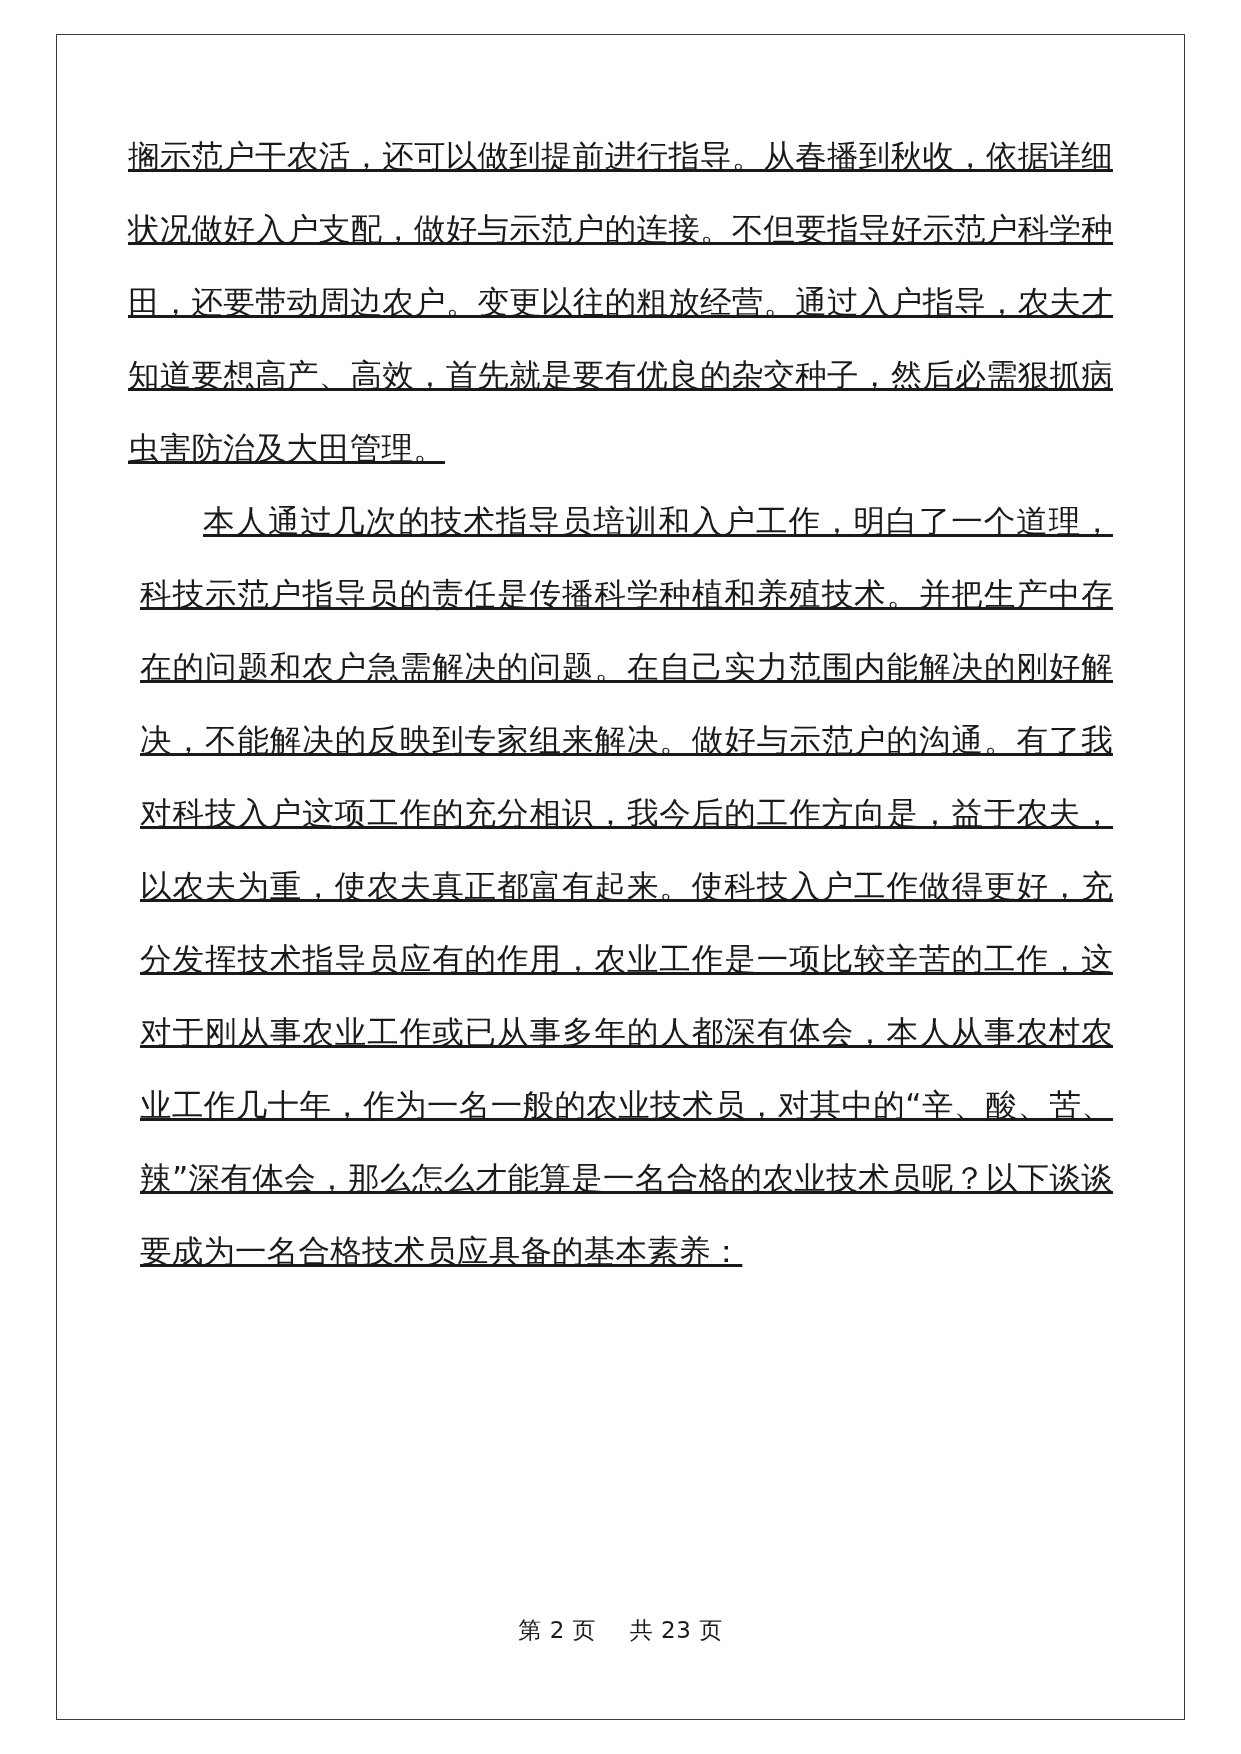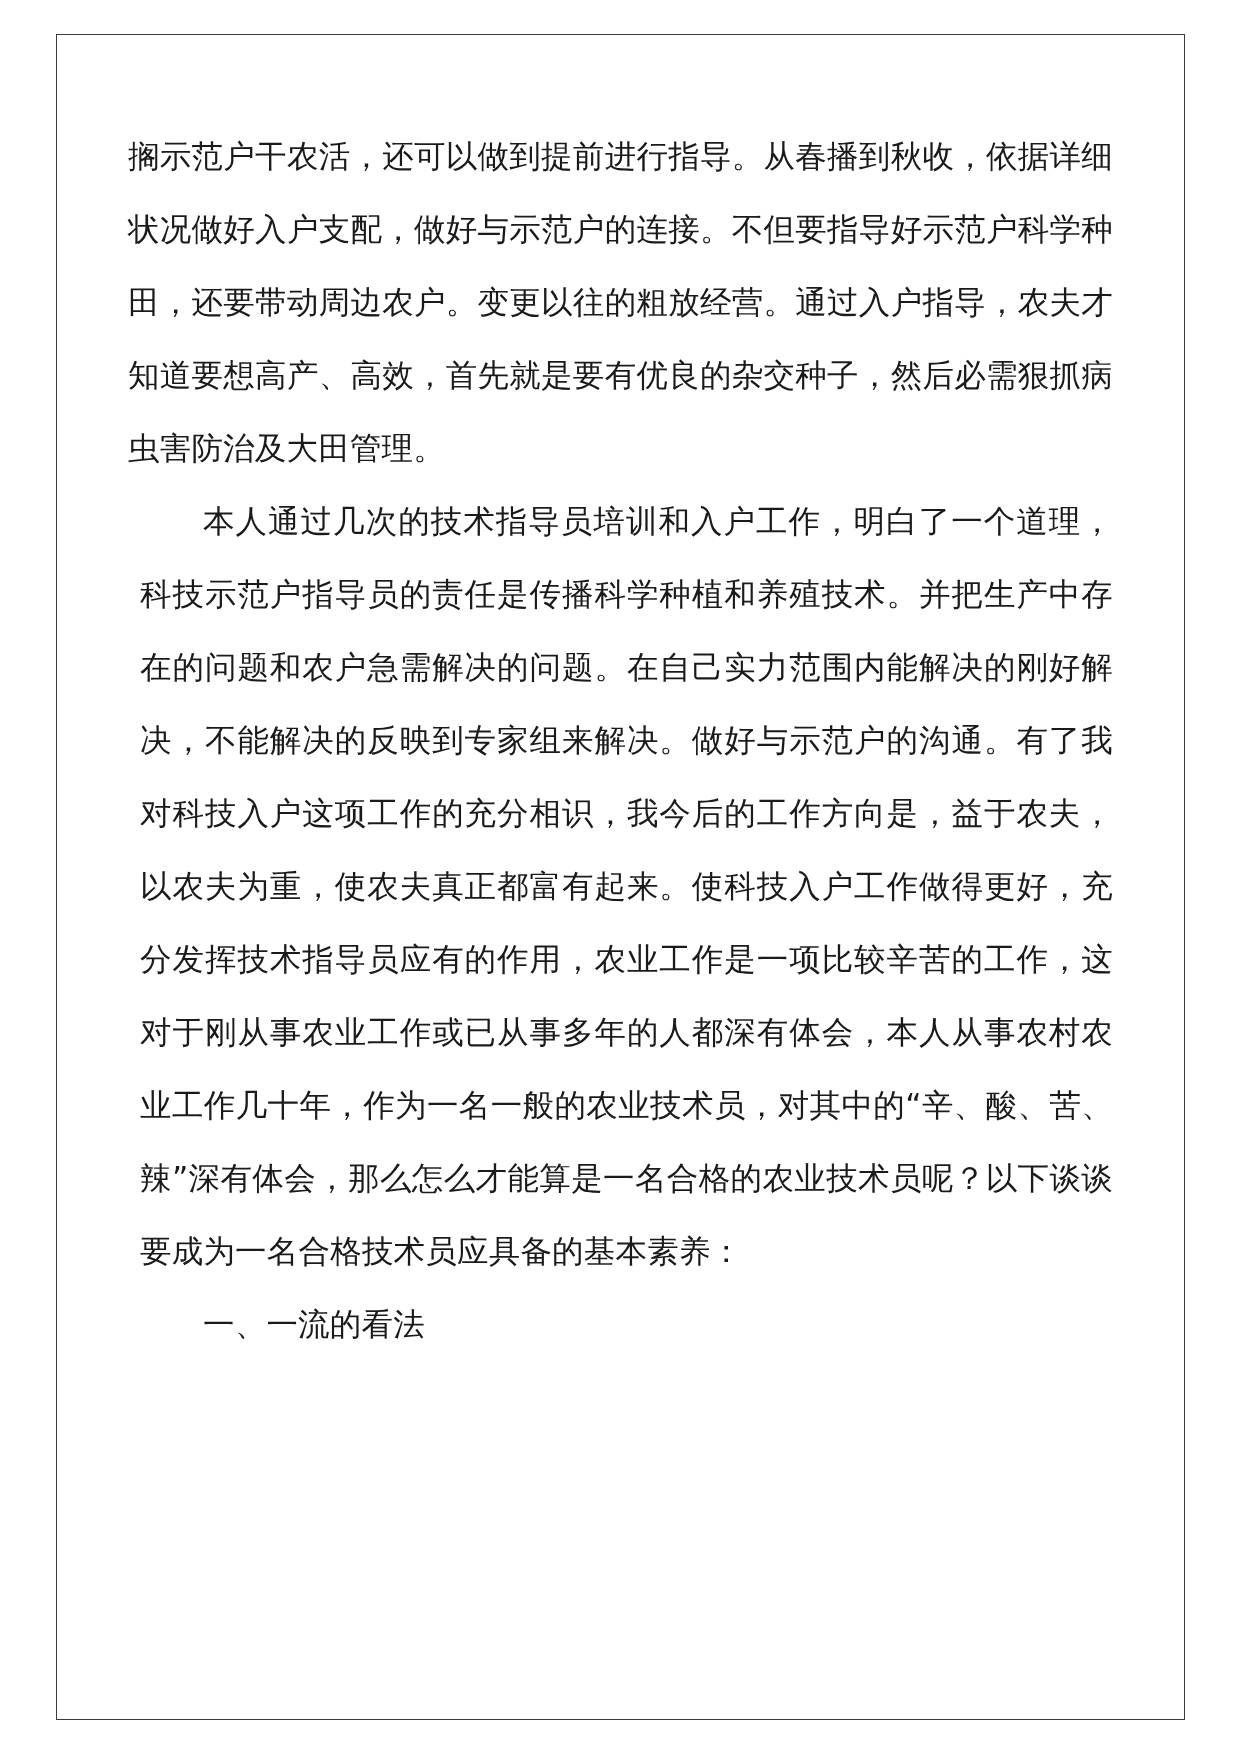--- a/index.html
+++ b/index.html
@@ -36,20 +36,21 @@
   }
   .para {
     margin: 0 0 0 0;
     font-size: 31.5px;
     line-height: 73px;
     color: #1a1a1a;
     text-align: justify;
     text-justify: inter-ideograph;
     letter-spacing: 0.2px;
     font-family: "DejaVu Sans", "Liberation Sans", sans-serif;
+    text-decoration: underline;
   }
   .para.indent {
     text-indent: 63px;
     margin-left: 12px;
   }
   .footer {
     position: absolute;
     left: 0;
     right: 0;
     bottom: 108px;
@@ -67,17 +68,21 @@
 </head>
 <body>
 
 <div class="page">
 
   <div class="page-border"></div>
 
   <div class="content">
     <p class="para">搁示范户干农活，还可以做到提前进行指导。从春播到秋收，依据详细状况做好入户支配，做好与示范户的连接。不但要指导好示范户科学种田，还要带动周边农户。变更以往的粗放经营。通过入户指导，农夫才知道要想高产、高效，首先就是要有优良的杂交种子，然后必需狠抓病虫害防治及大田管理。</p>
     <p class="para indent">本人通过几次的技术指导员培训和入户工作，明白了一个道理，科技示范户指导员的责任是传播科学种植和养殖技术。并把生产中存在的问题和农户急需解决的问题。在自己实力范围内能解决的刚好解决，不能解决的反映到专家组来解决。做好与示范户的沟通。有了我对科技入户这项工作的充分相识，我今后的工作方向是，益于农夫，以农夫为重，使农夫真正都富有起来。使科技入户工作做得更好，充分发挥技术指导员应有的作用，农业工作是一项比较辛苦的工作，这对于刚从事农业工作或已从事多年的人都深有体会，本人从事农村农业工作几十年，作为一名一般的农业技术员，对其中的“辛、酸、苦、辣”深有体会，那么怎么才能算是一名合格的农业技术员呢？以下谈谈要成为一名合格技术员应具备的基本素养：</p>
-    <p class="para indent">一、一流的看法</p>
   </div>
 
+  <div class="footer">
+    <span>第 2 页</span>
+    <span class="sep"></span>
+    <span>共 23 页</span>
+  </div>
 
 </div>
 
 </body></html>

